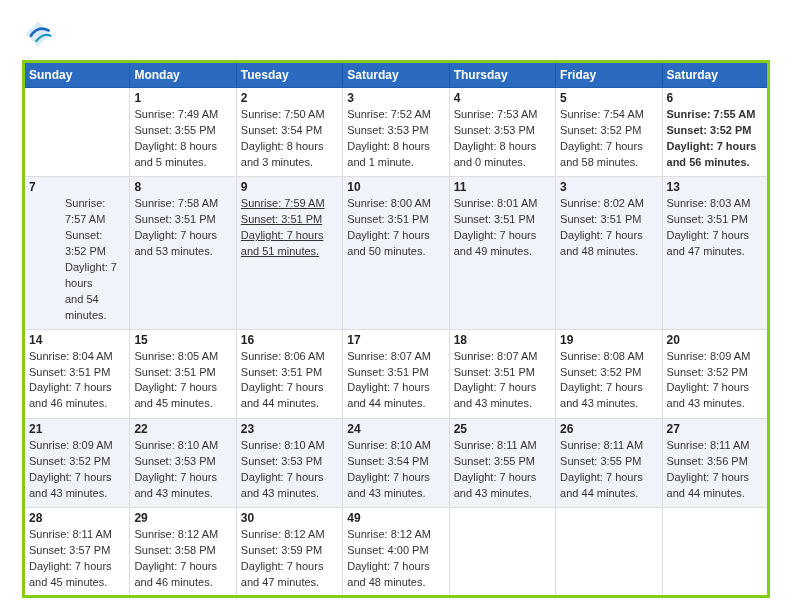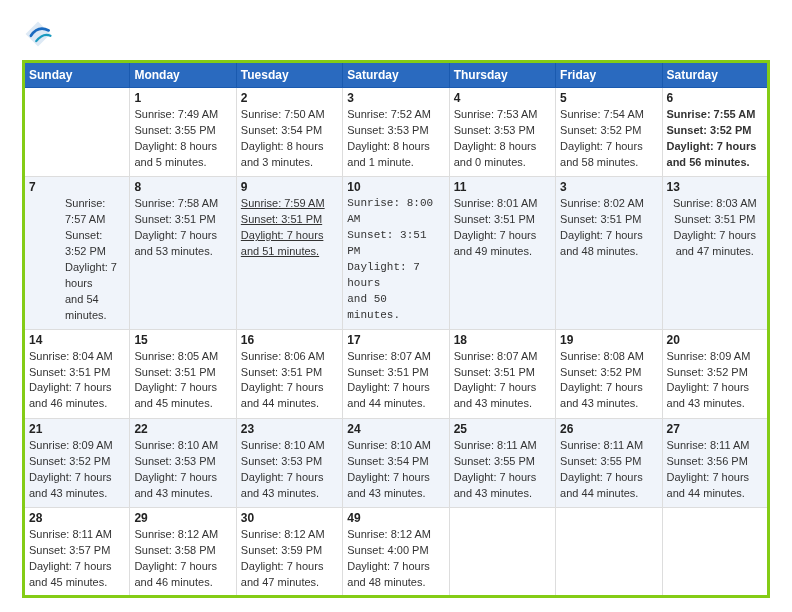--- a/index.html
+++ b/index.html
@@ -199,42 +199,42 @@
           </td>
           <td>
             <span class="day-num">9</span>
             <div class="day-info" style="white-space: pre-line; text-decoration: underline;">Sunrise: 7:59 AM
 Sunset: 3:51 PM
 Daylight: 7 hours
 and 51 minutes.</div>
           </td>
           <td>
             <span class="day-num">10</span>
-            <div class="day-info" style="white-space: pre-line; font-family: Liberation Mono, monospace;">Sunrise: 8:00 AM
+            <div class="day-info" style="white-space: pre-line;">Sunrise: 8:00 AM
 Sunset: 3:51 PM
 Daylight: 7 hours
 and 50 minutes.</div>
           </td>
           <td>
             <span class="day-num">11</span>
             <div class="day-info" style="white-space: pre-line;">Sunrise: 8:01 AM
 Sunset: 3:51 PM
 Daylight: 7 hours
 and 49 minutes.</div>
           </td>
           <td>
             <span class="day-num">3</span>
             <div class="day-info" style="white-space: pre-line;">Sunrise: 8:02 AM
 Sunset: 3:51 PM
 Daylight: 7 hours
 and 48 minutes.</div>
           </td>
           <td>
             <span class="day-num">13</span>
-            <div class="day-info" style="white-space: pre-line; text-align: center;">Sunrise: 8:03 AM
+            <div class="day-info" style="white-space: pre-line;">Sunrise: 8:03 AM
 Sunset: 3:51 PM
 Daylight: 7 hours
 and 47 minutes.</div>
           </td>
         </tr>
         <tr class="row-white">
           <td>
             <span class="day-num">14</span>
             <div class="day-info" style="white-space: pre-line;">Sunrise: 8:04 AM
 Sunset: 3:51 PM

